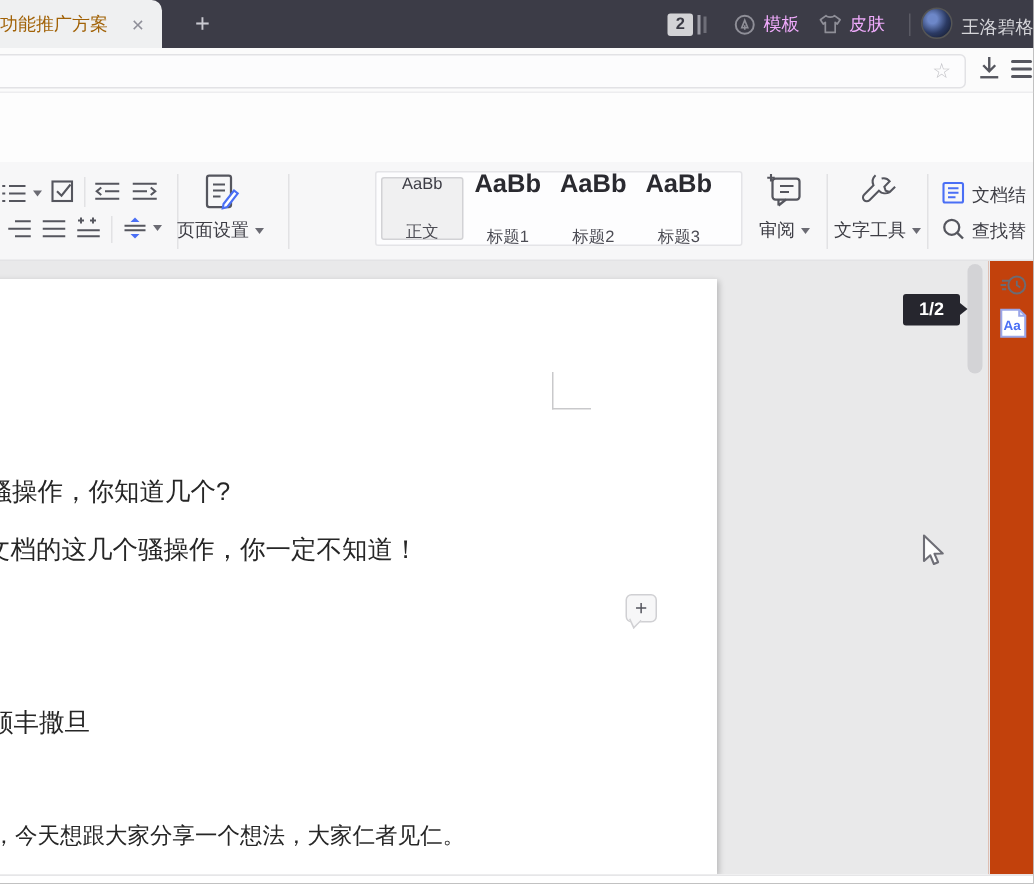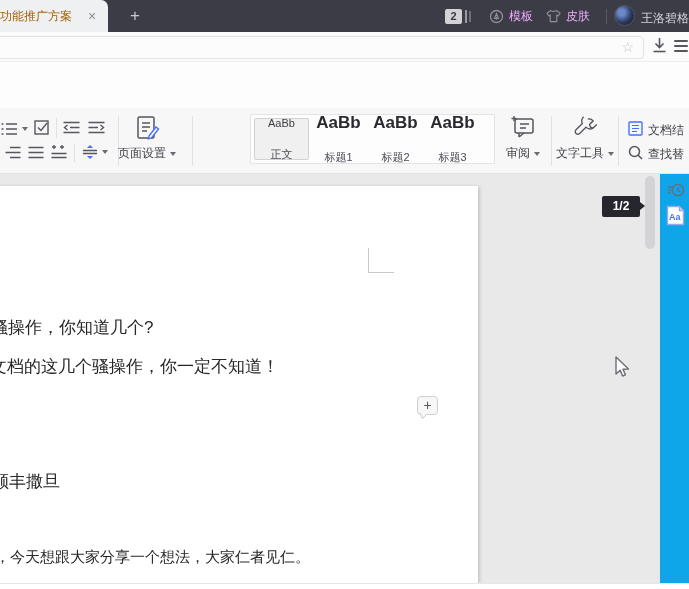--- a/index.html
+++ b/index.html
@@ -74,21 +74,21 @@
   .l1 { left:-9px; top:142px; font-size:17px; }
   .l2 { left:-10px; top:181px; font-size:17px; }
   .l3 { left:-8px; top:296px; font-size:17px; }
   .l4 { left:-5px; top:374px; font-size:15px; }
   .plus-btn { position:absolute; left:417px; top:222px; width:21px; height:19px; background:#f7f7f8; border:1px solid #d0d0d3; border-radius:4px; color:#55565e; font-size:14px; line-height:17px; text-align:center; cursor:pointer; }
   .plus-btn::after { content:""; position:absolute; left:2px; bottom:-3px; width:6px; height:6px; background:#f7f7f8; border-right:1px solid #d0d0d3; border-bottom:1px solid #d0d0d3; transform:rotate(65deg) skewX(20deg); }
   .cursor { position:absolute; left:612px; top:181px; }
   .scroll-thumb { position:absolute; left:645px; top:2px; width:10px; height:73px; border-radius:5px; background:#d3d3d6; cursor:pointer; }
   .page-badge { position:absolute; left:602px; top:22px; width:38px; height:21px; background:#26262e; border-radius:2px; color:#fff; font-size:12px; font-weight:bold; line-height:21px; text-align:center; }
   .page-badge::after { content:""; position:absolute; right:-5px; top:6px; border-top:4.5px solid transparent; border-bottom:4.5px solid transparent; border-left:5px solid #26262e; }
-  .side-panel { position:absolute; left:659px; top:0; width:30px; height:100%; background:#0ea5e9; border-left:1px solid #e7e7e9; }
+  .side-panel { position:absolute; left:659px; top:0; width:30px; height:100%; background:#c2410c; border-left:1px solid #e7e7e9; }
   .sp-btn { position:absolute; left:6px; width:19px; height:19px; display:flex; align-items:center; justify-content:center; cursor:pointer; }
   .sp-history { top:6px; } .sp-aa { top:32px; }
   .statusbar { position:absolute; left:0; bottom:0; width:689px; height:6px; background:#fff; border-top:1px solid #e6e6e8; }
   svg { overflow:visible; }
 </style>
 </head>
 <body>
 
 <div id="app">
 

